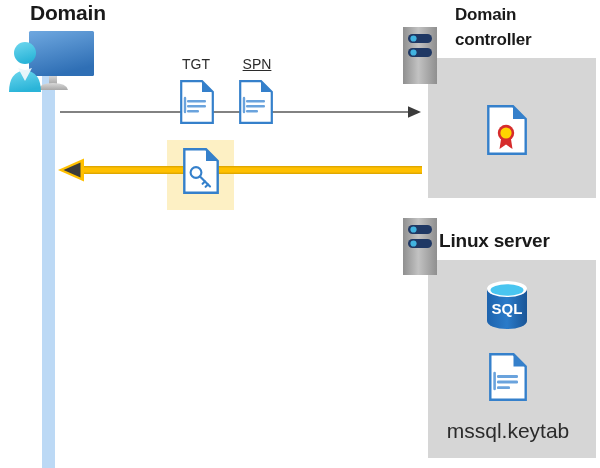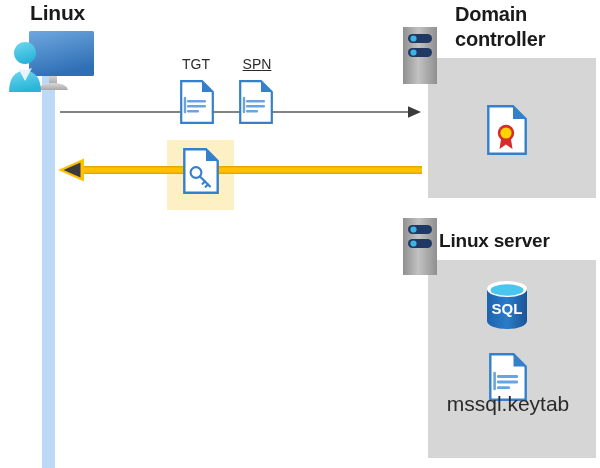--- a/index.html
+++ b/index.html
@@ -12,24 +12,24 @@
   #stage{position:relative;width:600px;height:468px;}
   .abs{position:absolute;}
 
   
   .title{
     font-weight:bold;
     color:#1a1a1a;
     letter-spacing:-0.2px;
   }
   #client-title{left:30px;top:0px;font-size:21px;line-height:25px;}
-  #dc-title{left:455px;top:2px;font-size:20px;line-height:25px;width:140px;}
+  #dc-title{left:455px;top:2px;font-size:17px;line-height:25px;width:140px;}
   #linux-title{left:439px;top:228px;font-size:19px;line-height:25px;width:145px;}
   #keytab-label{
-    left:428px;top:392px;width:160px;text-align:center;
+    left:428px;top:419px;width:160px;text-align:center;
     font-size:21px;color:#2b2b2b;
   }
   .doclabel{
     font-size:14px;color:#2b2b2b;text-align:center;
   }
   #tgt-label{left:172px;top:56px;width:48px;}
   #spn-label{left:231px;top:56px;width:52px;text-decoration:underline;}
 
   
   #lifeline{
@@ -68,21 +68,21 @@
   #sql-icon{left:484px;top:280px;width:46px;height:50px;}
   #keytab-icon{left:489px;top:353px;width:38px;height:48px;}
 </style>
 </head>
 <body>
 
 <div id="stage">
 
   <div class="abs" id="lifeline"></div>
 
-  <div class="abs title" id="client-title">Linux</div>
+  <div class="abs title" id="client-title">Domain</div>
 
   <div class="abs" id="client-icon">
     <svg viewBox="0 0 100 72" width="100" height="72">
       <defs>
         <linearGradient id="monGrad" x1="0" y1="0" x2="0.35" y2="1">
           <stop offset="0%" stop-color="#6fa8e0"></stop>
           <stop offset="100%" stop-color="#2f6fb5"></stop>
         </linearGradient>
         <linearGradient id="standGrad" x1="0" y1="0" x2="0" y2="1">
           <stop offset="0%" stop-color="#d9d9d9"></stop>

